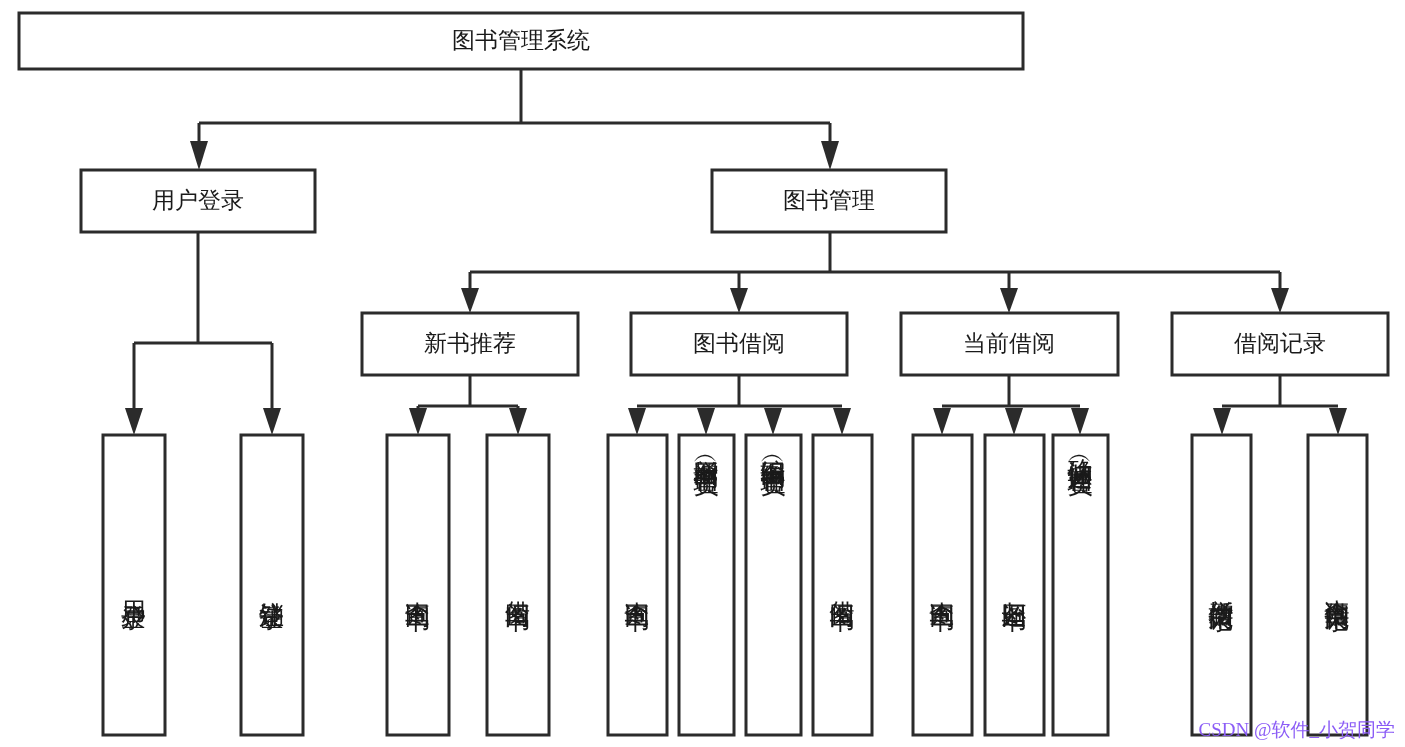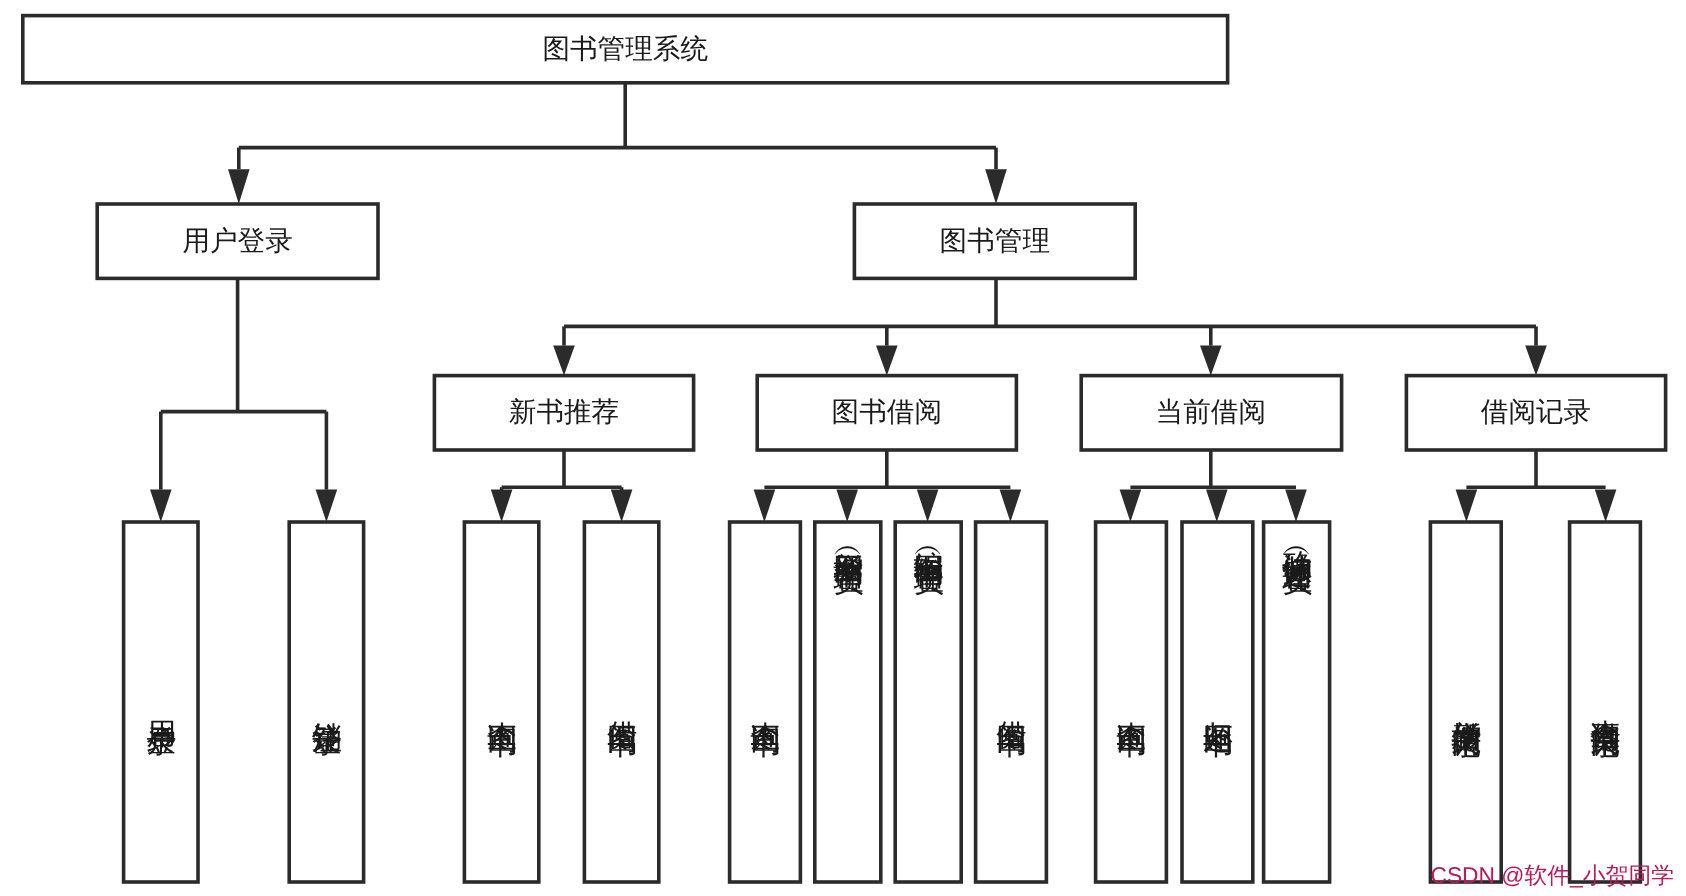--- a/index.html
+++ b/index.html
@@ -58,23 +58,23 @@
     line-height: 1.12;
     letter-spacing: 2px;
     color: #1a1a1a;
     white-space: nowrap;
     text-align: center;
   }
   .watermark {
     position: absolute;
     right: 10px;
     bottom: 4px;
-    font-family: Liberation Sans, sans-serif;
+    font-family: Liberation Serif, serif;
     font-size: 19px;
-    color: #be185d;
+    color: #8b5cf6;
     white-space: nowrap;
     user-select: none;
     text-align: center;
   }
 </style>
 </head>
 <body>
 
 <svg id="canvas" viewBox="0 0 1405 747">
 

